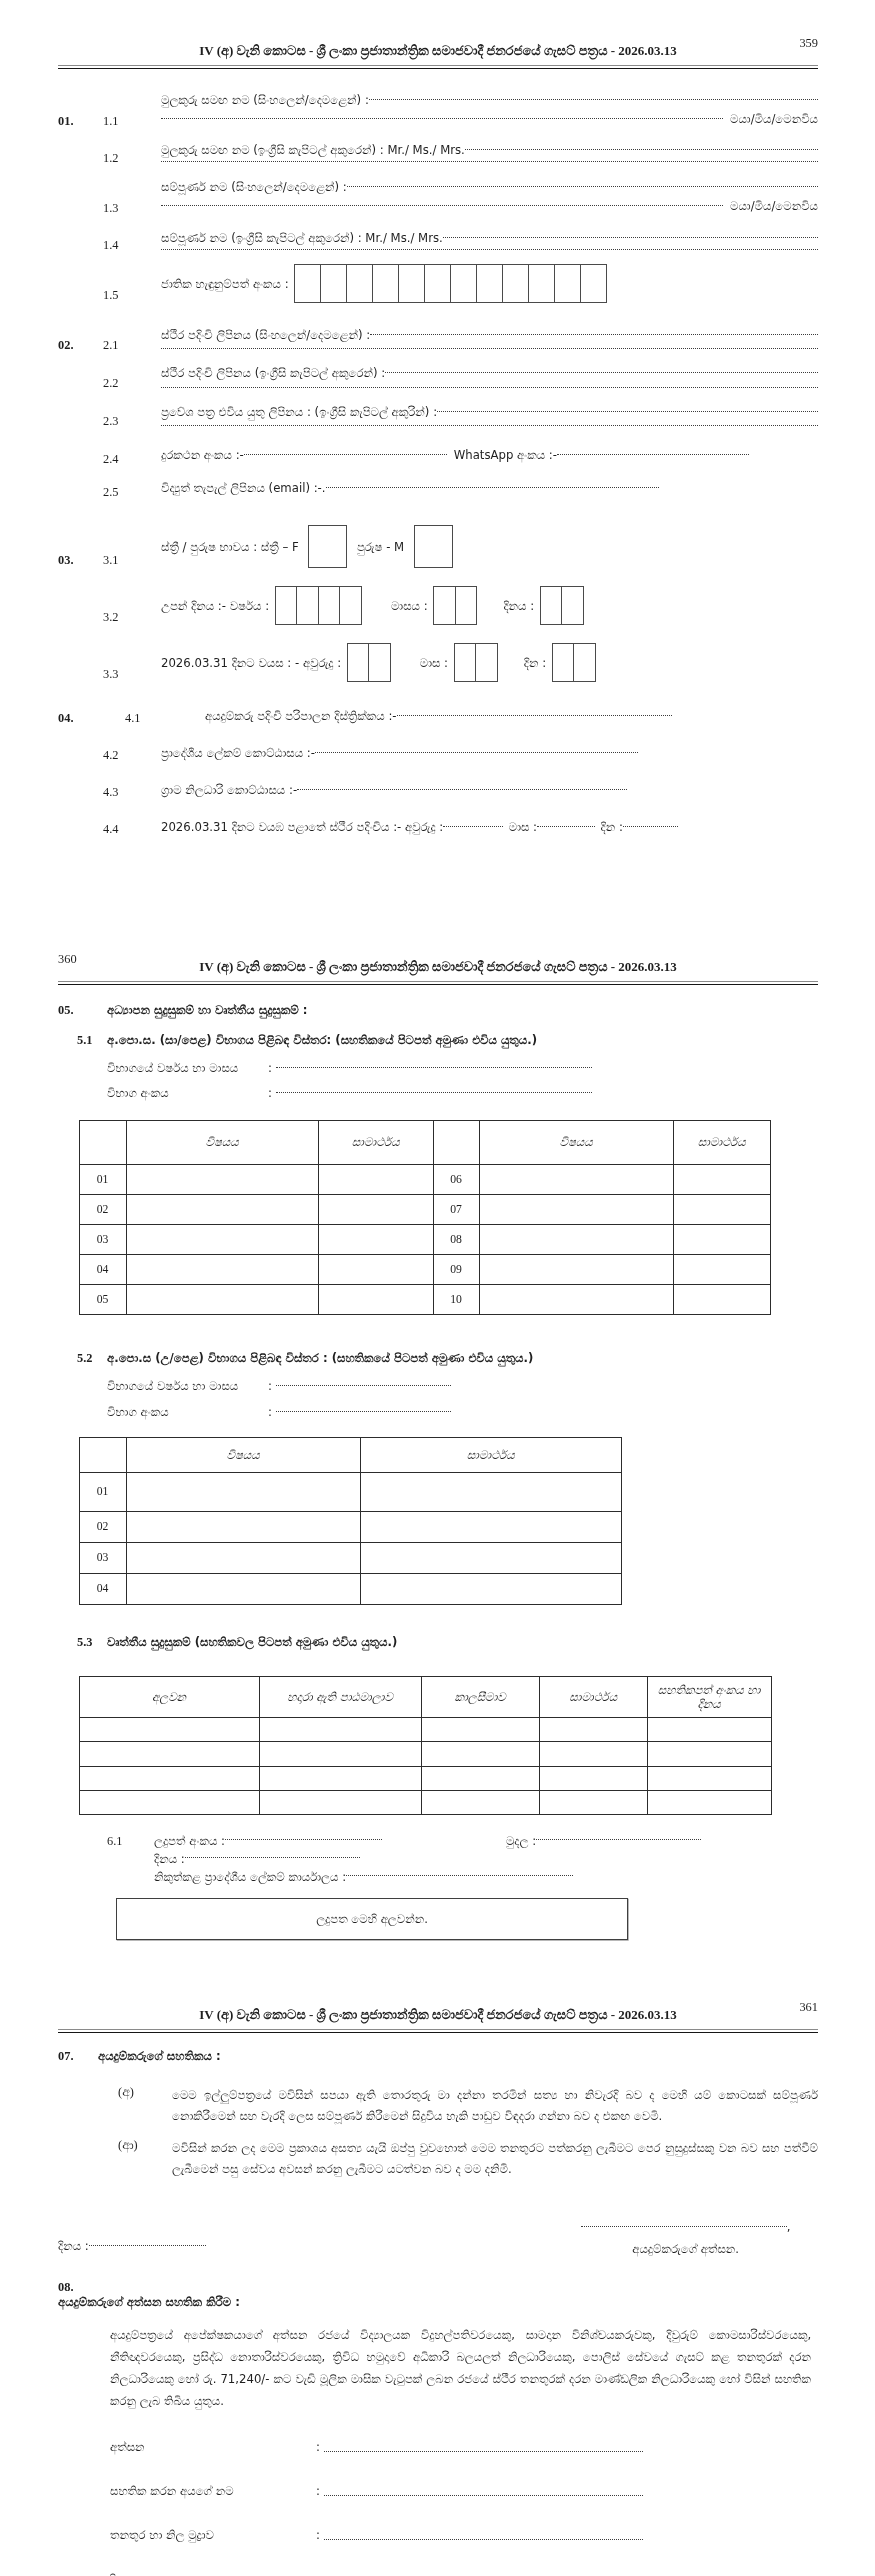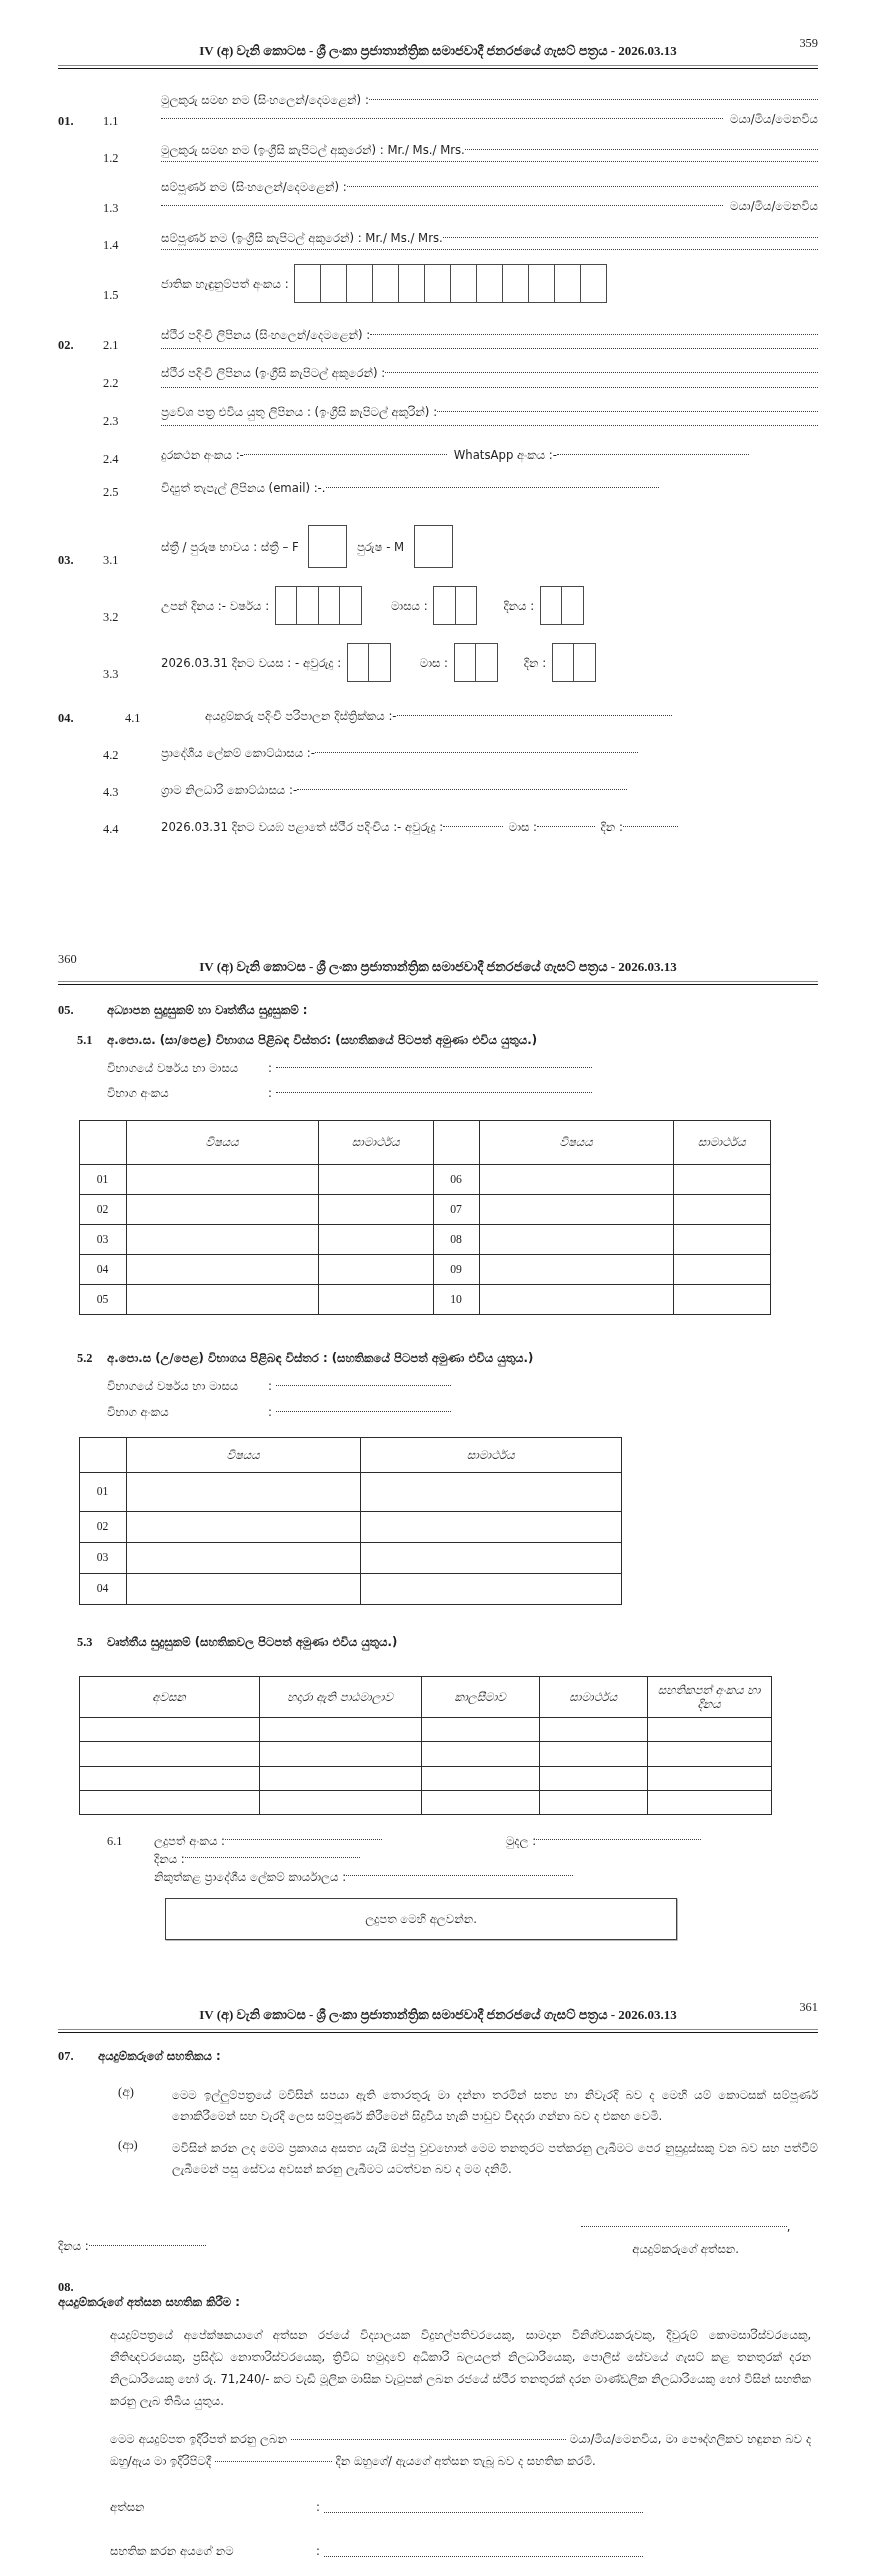--- a/index.html
+++ b/index.html
@@ -445,21 +445,21 @@
   <table class="t" style="margin-top:26px;margin-left:20.6px;width:692px;">
     <colgroup>
         <col style="width:180px">
         <col style="width:162px">
         <col style="width:118px">
         <col style="width:108px">
         <col style="width:124px">
       </colgroup>
     <tbody>
         <tr>
-      <th style="height:40px;">අවසන</th>
+      <th style="height:40px;">අලවන</th>
       <th>හදාරා ඇති පාඨමාලාව</th>
       <th>කාලසීමාව</th>
       <th>සාමාර්ථය</th>
       <th>සහතිකපත් අංකය හා දිනය</th>
     </tr>
     <tr>
           <td style="height:23.4px;"></td>
           <td></td>
           <td></td>
           <td></td>
@@ -497,21 +497,21 @@
     <span class="dots" style="width:165px;"></span>
   </div>
   <div class="fline" style="margin-left:96px;line-height:18px;">
     <span>දිනය :</span>
     <span class="dots" style="width:175px;"></span>
   </div>
   <div class="fline" style="margin-left:96px;line-height:18px;">
     <span>නිකුත්කළ ප්‍රාදේශීය ලේකම් කාර්යාලය :</span>
     <span class="dots" style="width:227px;"></span>
   </div>
-  <div class="paste-box" style="margin-top:12.4px;margin-left:107px;">
+  <div class="paste-box" style="margin-top:12.4px;margin-left:58px;">
     <span>ලදුපත මෙහි අලවන්න.</span>
   </div>
 </section>
 
 <section class="page p361">
   <div class="head-row">
     <span>IV (අ) වැනි කොටස - ශ්‍රී ලංකා ප්‍රජාතාන්ත්‍රික සමාජවාදී ජනරජයේ ගැසට් පත්‍රය - 2026.03.13</span>
     <span class="pg-num pg-right serif">361</span>
   </div>
   <div class="head-rule"></div>
@@ -541,27 +541,20 @@
       <div style="margin-top:5.5px;">අයදුම්කරුගේ අත්සන.</div>
     </div>
   </div>
 
   <div style="display:flex;margin-top:23.4px;flex-direction:column;">
     <span class="num bold" style="width:40px;">08.</span>
     <span class="bold">අයදුම්කරුගේ අත්සන සහතික කිරීම :</span>
   </div>
   <p class="para" style="margin:15px 6.9px 0 52px;line-height:22px;">අයදුම්පත්‍රයේ අපේක්ෂකයාගේ අත්සන රජයේ විද්‍යාලයක විදුහල්පතිවරයෙකු, සාමදාන විනිශ්චයකරුවකු, දිවුරුම් කොමසාරිස්වරයෙකු, නීතිඥවරයෙකු, ප්‍රසිද්ධ නොතාරිස්වරයෙකු, ත්‍රිවිධ හමුදාවේ අධිකාරි බලයලත් නිලධාරියෙකු, පොලිස් සේවයේ ගැසට් කළ තනතුරක් දරන නිලධාරියෙකු හෝ රු. 71,240/- කට වැඩි මූලික මාසික වැටුපක් ලබන රජයේ ස්ථීර තනතුරක් දරන මාණ්ඩලික නිලධාරියෙකු හෝ විසින් සහතික කරනු ලැබ තිබිය යුතුය.</p>
 
-  <p class="para" style="margin:16.5px 6.9px 0 52px;line-height:22px;">
-    <span>මෙම  අයදුම්පත  ඉදිරිපත්  කරනු  ලබන</span>
-    <span class="dots" style="width:275px;"></span>
-    <span>මයා/මිය/මෙනවිය,  මා පෞද්ගලිකව හඳුනන බව ද ඔහු/ඇය මා ඉදිරිපිටදී</span>
-    <span class="dots" style="width:117px;"></span>
-    <span>දින ඔහුගේ/ ඇයගේ අත්සන තැබූ බව ද සහතික කරමි.</span>
-  </p>
 
   <div style="margin-top:9.6px;margin-left:52px;">
     <div class="fieldrow">
       <span class="flabel">අත්සන</span>
       <span>:</span>
       <span class="dots" style="width:319px;margin-left:4.1px;"></span>
     </div>
     <div class="fieldrow">
       <span class="flabel">සහතික කරන අයගේ නම</span>
       <span>:</span>

